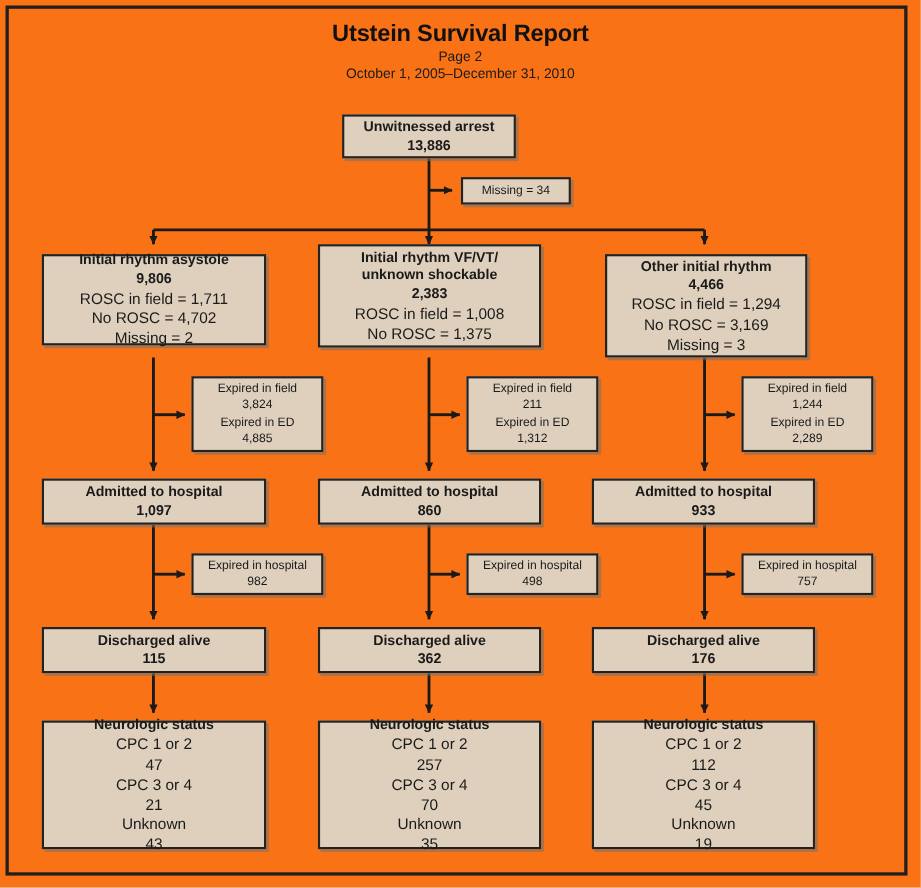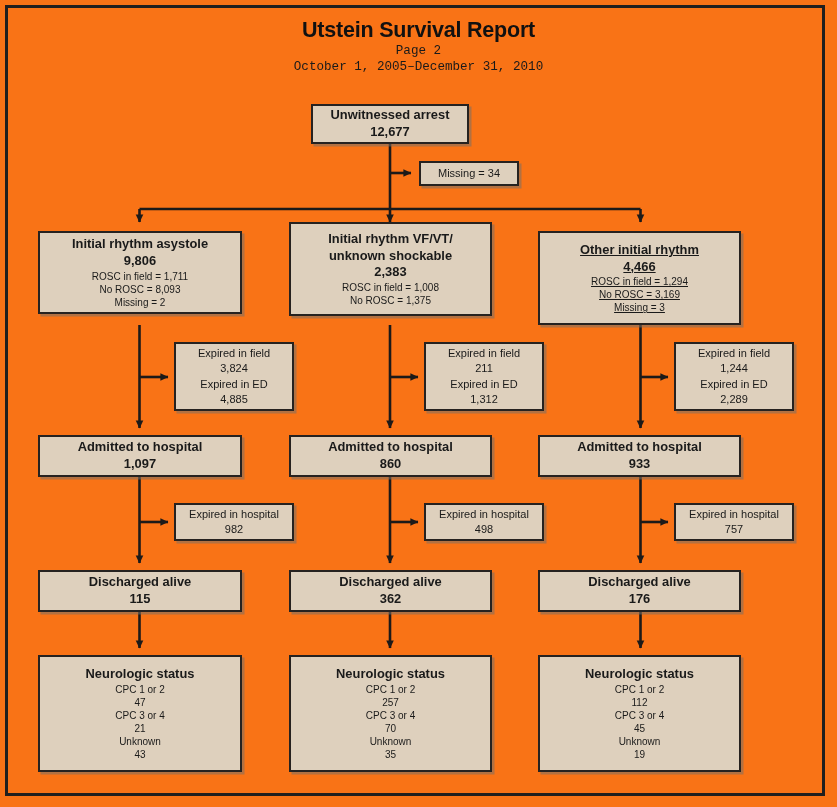--- a/index.html
+++ b/index.html
@@ -43,21 +43,20 @@
     font-size: 21.5px;
     font-weight: bold;
     letter-spacing: -0.2px;
     color: #111111;
     line-height: 1.25;
   }
   .subtitle-line {
     font-size: 12.6px;
     color: #1a1a1a;
     line-height: 1.27;
-    font-family: Liberation Mono, monospace;
   }
   
   #connectors {
     position: absolute;
     left: 0;
     top: 0;
     width: 837px;
     height: 807px;
   }
   
@@ -77,21 +76,21 @@
   .node .ln {
     display: block;
     line-height: 1.30;
     white-space: nowrap;
   }
   .node.hdr .ln.b {
     font-weight: bold;
   }
   
   .node.primary .ln {
-    font-size: 10px;
+    font-size: 14px;
   }
   .node.primary .ln.b {
     font-weight: bold;
     font-size: 12.9px;
   }
   
   .node.side .ln {
     font-size: 11px;
     line-height: 1.40;
   }
@@ -142,32 +141,32 @@
       <line x1="640.5" y1="325" x2="640.5" y2="428" marker-end="url(#ah)"></line>
       <line x1="640.5" y1="377" x2="668" y2="377" marker-end="url(#ah)"></line>
       <line x1="640.5" y1="477" x2="640.5" y2="563" marker-end="url(#ah)"></line>
       <line x1="640.5" y1="522" x2="668" y2="522" marker-end="url(#ah)"></line>
       <line x1="640.5" y1="612" x2="640.5" y2="648" marker-end="url(#ah)"></line>
     </g>
   </svg>
 
   <div class="node primary hdr" style="left:311px; top:104px; width:158px; height:40px;">
     <span class="ln b">Unwitnessed arrest</span>
-    <span class="ln b">12,677</span>
+    <span class="ln b">13,886</span>
   </div>
 
   <div class="node side" style="left:419px; top:161px; width:100px; height:25px;">
     <span class="ln">Missing = 34</span>
   </div>
 
   <div class="node primary" style="left:38px; top:231px; width:204px; height:83px;">
     <span class="ln b">Initial rhythm asystole</span>
     <span class="ln b">9,806</span>
     <span class="ln">ROSC in field = 1,711</span>
-    <span class="ln">No ROSC = 8,093</span>
+    <span class="ln">No ROSC = 4,702</span>
     <span class="ln">Missing = 2</span>
   </div>
 
   <div class="node side" style="left:174px; top:342px; width:120px; height:69px;">
     <span class="ln">Expired in field</span>
     <span class="ln">3,824</span>
     <span class="ln">Expired in ED</span>
     <span class="ln">4,885</span>
   </div>
 
@@ -229,21 +228,21 @@
   <div class="node primary" style="left:289px; top:655px; width:203px; height:117px;">
     <span class="ln b">Neurologic status</span>
     <span class="ln">CPC 1 or 2</span>
     <span class="ln">257</span>
     <span class="ln">CPC 3 or 4</span>
     <span class="ln">70</span>
     <span class="ln">Unknown</span>
     <span class="ln">35</span>
   </div>
 
-  <div class="node primary" style="left:538px; top:231px; width:203px; height:94px;text-decoration:underline;">
+  <div class="node primary" style="left:550px; top:231px; width:184px; height:94px;">
     <span class="ln b">Other initial rhythm</span>
     <span class="ln b">4,466</span>
     <span class="ln">ROSC in field = 1,294</span>
     <span class="ln">No ROSC = 3,169</span>
     <span class="ln">Missing = 3</span>
   </div>
 
   <div class="node side" style="left:674px; top:342px; width:120px; height:69px;">
     <span class="ln">Expired in field</span>
     <span class="ln">1,244</span>

